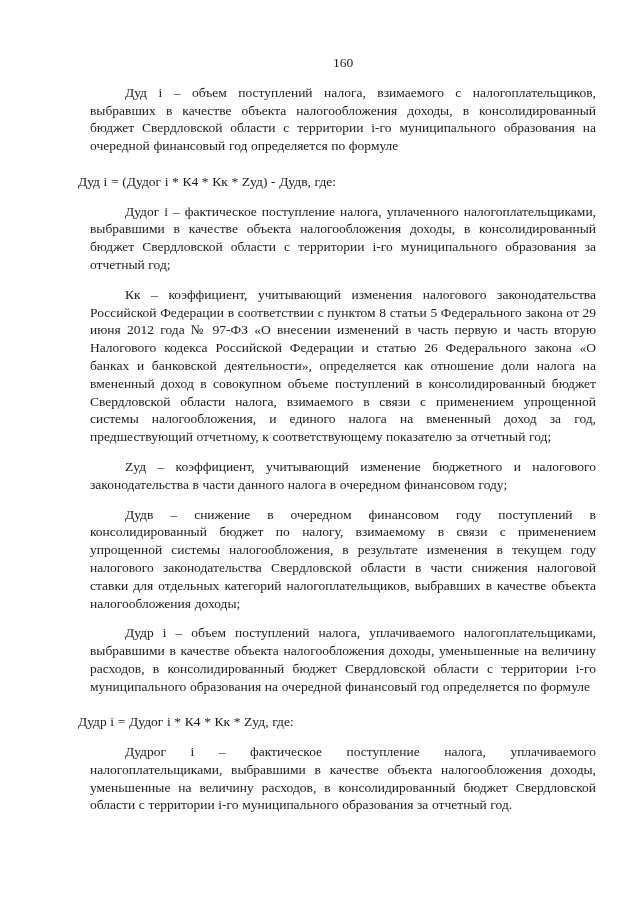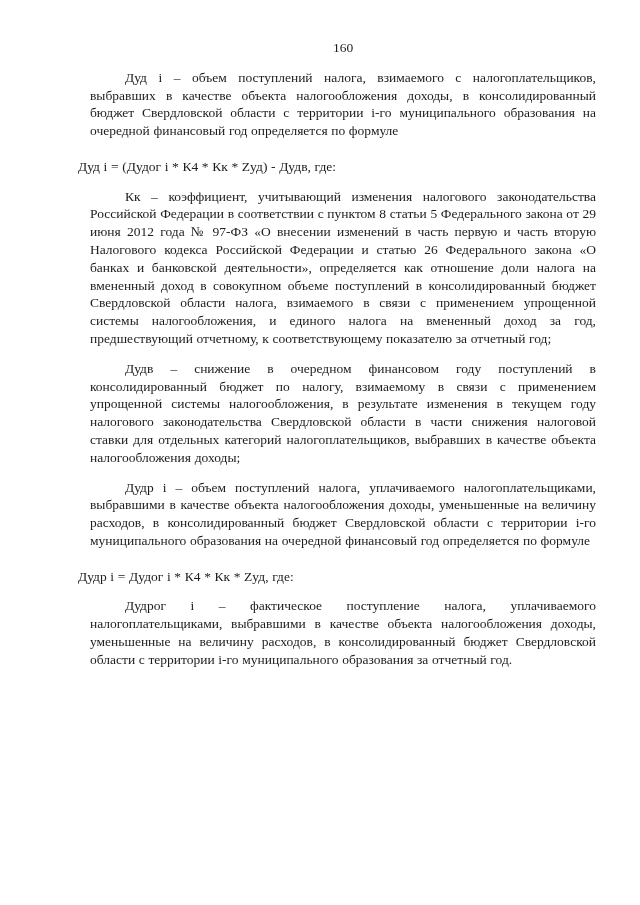--- a/index.html
+++ b/index.html
@@ -10,21 +10,21 @@
   .page {
     position: relative;
     width: 640px;
     height: 905px;
     background: #ffffff;
     color: #1c1c1c;
     font-family: "Liberation Serif", "DejaVu Serif", serif;
     font-size: 13.5px;
     line-height: 17.8px;
     box-sizing: border-box;
-    padding: 39px 32px 0 78px;
+    padding: 54px 32px 0 78px;
     overflow: hidden;
   }
   .page-number {
     text-align: center;
     margin-bottom: 6px;
   }
   .para {
     margin: 12px;
     text-align: justify;
     text-indent: 35px;
@@ -40,24 +40,26 @@
 </head>
 <body>
 
 <div class="page">
   <div class="page-number">160</div>
 
   <p class="para">Дуд i – объем поступлений налога, взимаемого с налогоплательщиков, выбравших в качестве объекта налогообложения доходы, в консолидированный бюджет Свердловской области с территории i-го муниципального образования на очередной финансовый год определяется по формуле</p>
 
   <p class="para formula">Дуд i = (Дудог i * К4 * Кк * Zуд) - Дудв, где:</p>
 
+  <p class="para">Дудог i – фактическое поступление налога, уплаченного налогоплательщиками, выбравшими в качестве объекта налогообложения доходы, в консолидированный бюджет Свердловской области с территории i-го муниципального образования за отчетный год;</p>
 
 
   <p class="para">Кк – коэффициент, учитывающий изменения налогового законодательства Российской Федерации в соответствии с пунктом 8 статьи 5 Федерального закона от 29 июня 2012 года № 97-ФЗ «О внесении изменений в часть первую и часть вторую Налогового кодекса Российской Федерации и статью 26 Федерального закона «О банках и банковской деятельности», определяется как отношение доли налога на вмененный доход в совокупном объеме поступлений в консолидированный бюджет Свердловской области налога, взимаемого в связи с применением упрощенной системы налогообложения, и единого налога на вмененный доход за год, предшествующий отчетному, к соответствующему показателю за отчетный год;</p>
 
+  <p class="para">Zуд – коэффициент, учитывающий изменение бюджетного и налогового законодательства в части данного налога в очередном финансовом году;</p>
 
   <p class="para">Дудв – снижение в очередном финансовом году поступлений в консолидированный бюджет по налогу, взимаемому в связи с применением упрощенной системы налогообложения, в результате изменения в текущем году налогового законодательства Свердловской области в части снижения налоговой ставки для отдельных категорий налогоплательщиков, выбравших в качестве объекта налогообложения доходы;</p>
 
   <p class="para">Дудр i – объем поступлений налога, уплачиваемого налогоплательщиками, выбравшими в качестве объекта налогообложения доходы, уменьшенные на величину расходов, в консолидированный бюджет Свердловской области с территории i-го муниципального образования на очередной финансовый год определяется по формуле</p>
 
   <p class="para formula">Дудр i = Дудог i * К4 * Кк * Zуд, где:</p>
 
   <p class="para">Дудрог i – фактическое поступление налога, уплачиваемого налогоплательщиками, выбравшими в качестве объекта налогообложения доходы, уменьшенные на величину расходов, в консолидированный бюджет Свердловской области с территории i-го муниципального образования за отчетный год.</p>
 </div>
 

